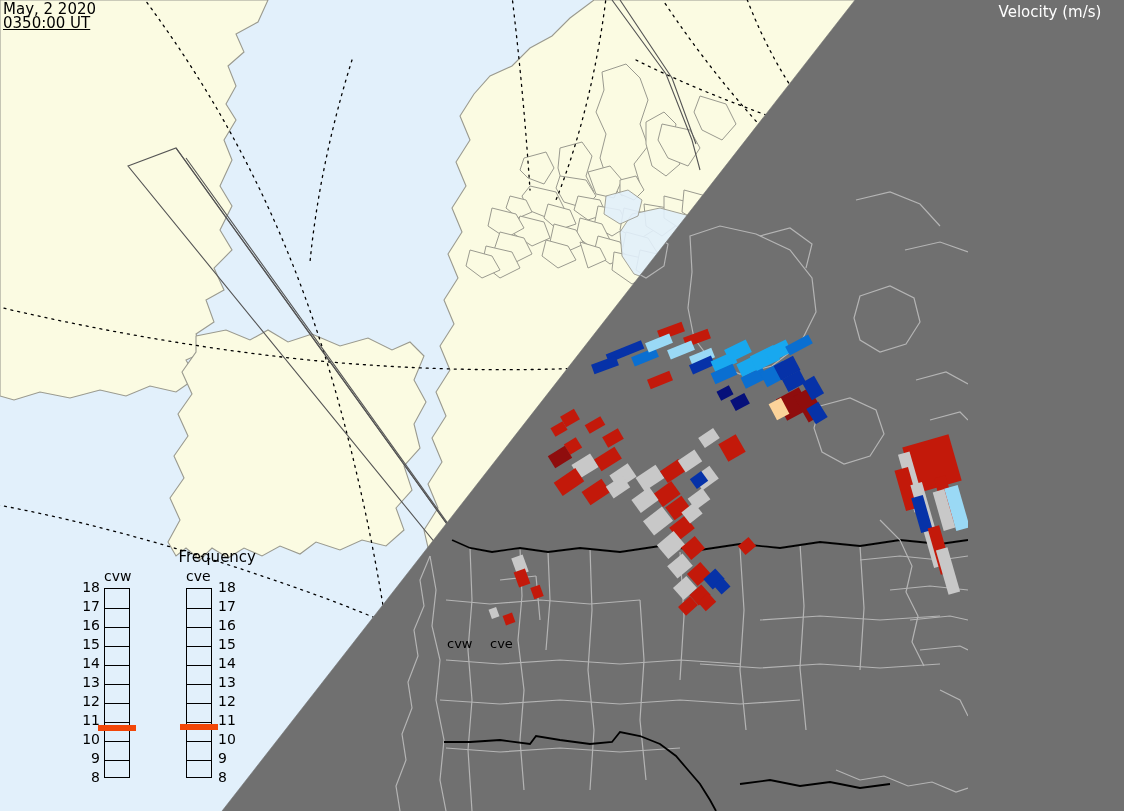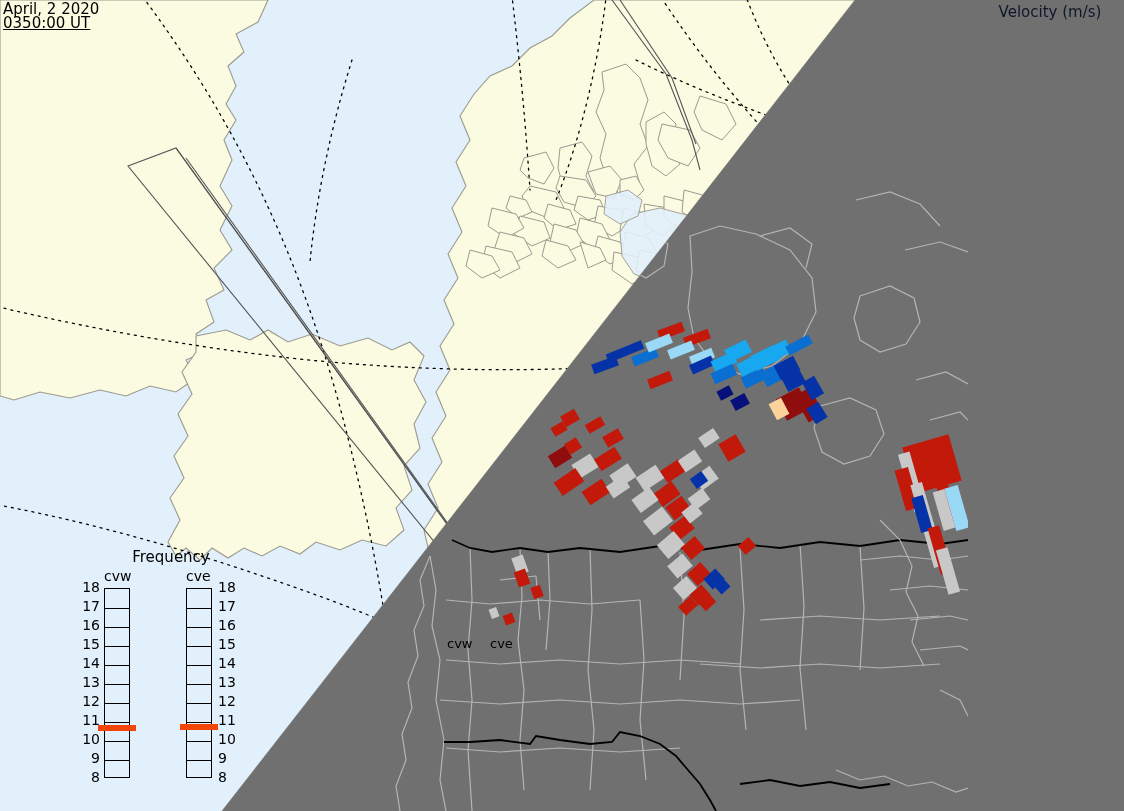--- a/index.html
+++ b/index.html
@@ -12,25 +12,25 @@
 
   
   .hdr{position:absolute;left:3px;font-size:15px;color:#000;line-height:15px;white-space:nowrap;}
   #hdr1{top:2px;}
   #hdr2{top:16px;text-decoration:underline;}
 
   .sitelabel{position:absolute;font-size:13px;color:#000;white-space:nowrap;}
 
   
   #velpanel{position:absolute;left:968px;top:0;width:156px;height:811px;}
-  #veltitle{position:absolute;left:8px;top:3px;width:148px;text-align:center;font-size:15px;color:#0f172a;white-space:nowrap;}
+  #veltitle{position:absolute;left:8px;top:3px;width:148px;text-align:center;font-size:15px;color:#ffffff;white-space:nowrap;}
 
   
   #freqpanel{position:absolute;left:86px;top:548px;width:170px;height:240px;}
-  #freqtitle{position:absolute;left:0;top:0;width:170px;text-align:center;font-size:15px;color:#000;white-space:nowrap;}
+  #freqtitle{position:absolute;left:0;top:0;width:170px;text-align:right;font-size:15px;color:#000;white-space:nowrap;}
   .freqcolname{position:absolute;top:20px;font-size:14px;color:#000;white-space:nowrap;}
   .freqbar{position:absolute;width:26px;border:1px solid #000;background:#e2f0fb;box-sizing:border-box;}
   .freqtickrow{position:absolute;left:0;width:100%;height:0;border-top:1px solid #000;}
   .freqmark{position:absolute;height:6px;background:#f24608;}
   .freqnum{position:absolute;font-size:14px;color:#000;text-align:right;white-space:nowrap;}
   .freqnumR{position:absolute;font-size:14px;color:#000;text-align:left;white-space:nowrap;}
 </style>
 </head>
 <body>
 
@@ -282,21 +282,21 @@
           <rect x="938" y="490" width="12" height="40" fill="#c8c8c8" transform="rotate(-16 944 510)"></rect>
           <rect x="916" y="496" width="12" height="36" fill="#0632a8" transform="rotate(-16 922 514)"></rect>
           <rect x="934" y="526" width="12" height="48" fill="#c3190a" transform="rotate(-16 940 550)"></rect>
           <rect x="942" y="548" width="12" height="46" fill="#c8c8c8" transform="rotate(-16 948 571)"></rect>
         </g>
     </svg>
 
     <div class="sitelabel" id="sitelab0" style="left: 447px; top: 636px;">cvw</div>
     <div class="sitelabel" id="sitelab1" style="left: 490px; top: 636px;">cve</div>
 
-    <div class="hdr" id="hdr1">April, 2 2020</div>
+    <div class="hdr" id="hdr1">May, 2 2020</div>
     <div class="hdr" id="hdr2">0350:00 UT</div>
 
     <div id="freqpanel">
       <div id="freqtitle">Frequency</div>
       <div class="freqcolname" style="left:18px;">cvw</div>
       <div class="freqcolname" style="left:100px;">cve</div>
       <div class="freqbar" id="fbar0" style="left:18px;top:40px;height:190px;">
           <div class="freqtickrow" style="top: 171px;"></div>
           <div class="freqtickrow" style="top: 152px;"></div>
           <div class="freqtickrow" style="top: 133px;"></div>

